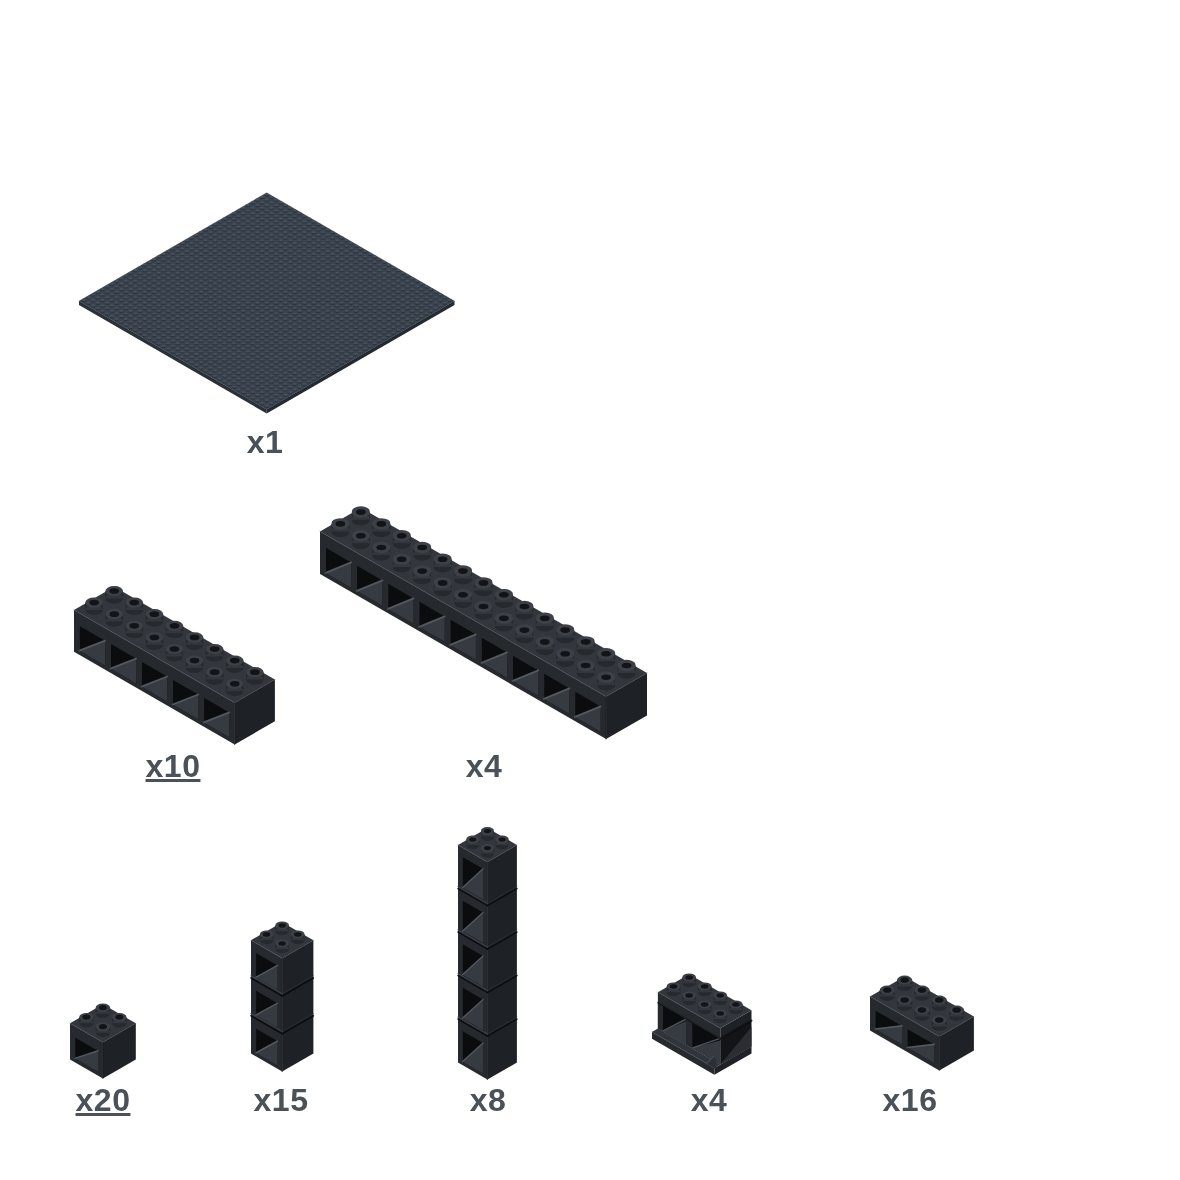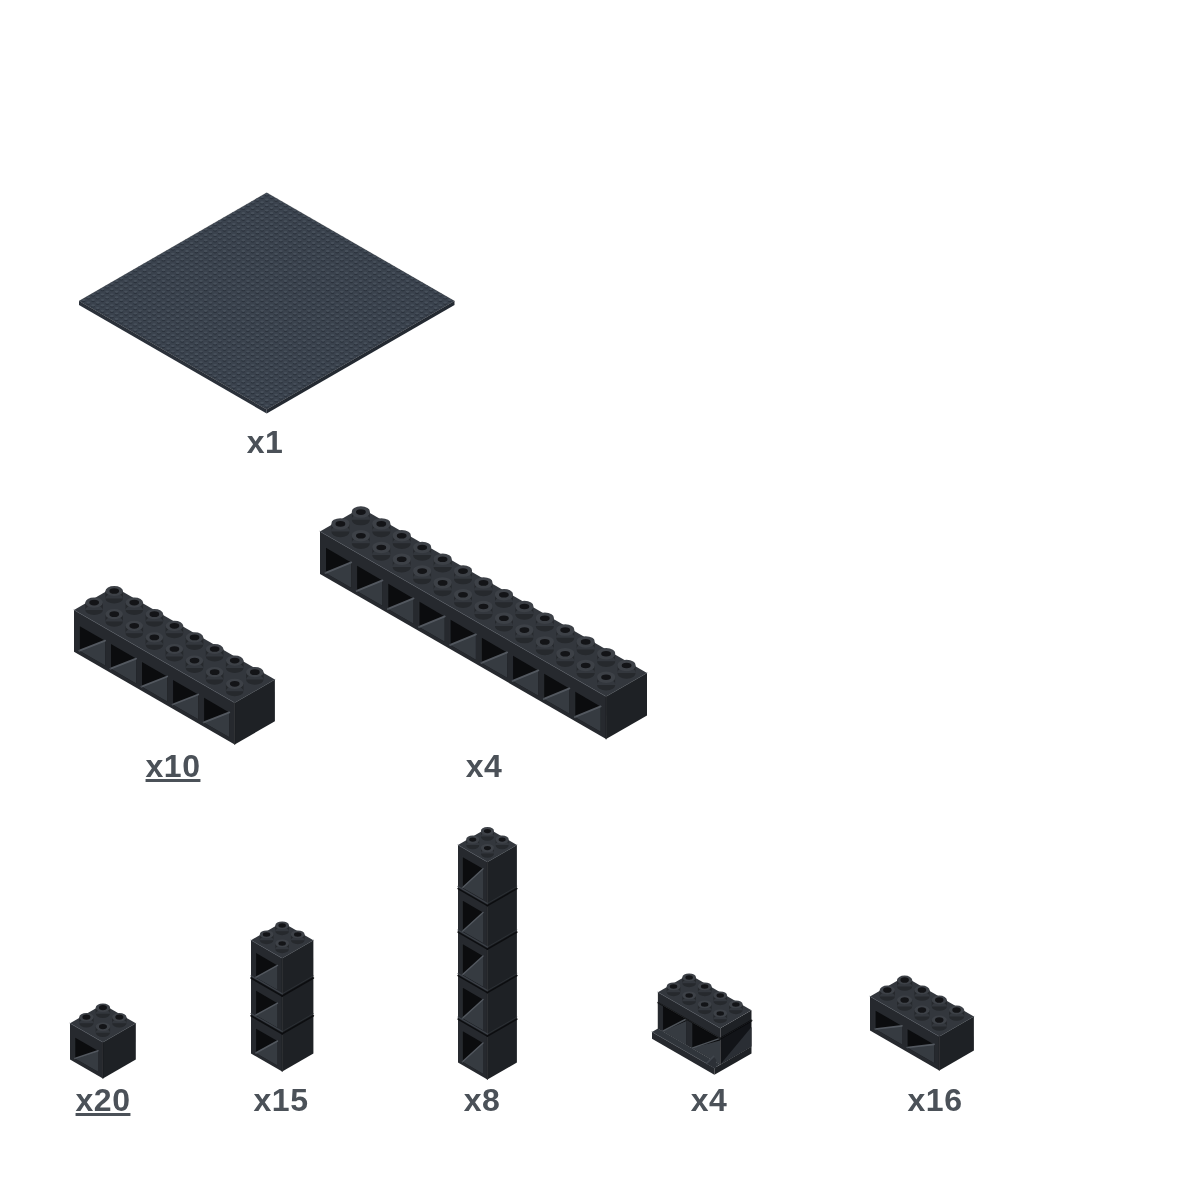--- a/index.html
+++ b/index.html
@@ -222,21 +222,21 @@
           <line x1="8.4" y1="67.7" x2="8.4" y2="36.9" stroke="#33373d" stroke-width="1" stroke-opacity="0.5" stroke-linecap="round"></line>
           <line x1="4.0" y1="68.6" x2="33.4" y2="85.6" stroke="#0a0b0d" stroke-width="1.53" stroke-opacity="0.9" stroke-linecap="round"></line>
           <line x1="4.0" y1="66.5" x2="33.4" y2="83.5" stroke="#41464d" stroke-width="1.2" stroke-opacity="0.8" stroke-linecap="round"></line>
           <line x1="62.9" y1="68.6" x2="33.4" y2="85.6" stroke="#0a0b0d" stroke-width="1.53" stroke-opacity="0.9" stroke-linecap="round"></line>
           <line x1="62.9" y1="66.5" x2="33.4" y2="83.5" stroke="#33383e" stroke-width="1" stroke-opacity="0.6" stroke-linecap="round"></line>
           <path d="M27.0,16.5 a6.5,3.7 0 1 0 12.9,0 a6.5,3.7 0 1 0 -12.9,0 Z M27.0,11.1 h12.9 v5.4 h-12.9 Z M12.3,25.0 a6.5,3.7 0 1 0 12.9,0 a6.5,3.7 0 1 0 -12.9,0 Z M12.3,19.6 h12.9 v5.4 h-12.9 Z M41.7,25.0 a6.5,3.7 0 1 0 12.9,0 a6.5,3.7 0 1 0 -12.9,0 Z M41.7,19.6 h12.9 v5.4 h-12.9 Z M27.0,33.5 a6.5,3.7 0 1 0 12.9,0 a6.5,3.7 0 1 0 -12.9,0 Z M27.0,28.1 h12.9 v5.4 h-12.9 Z " fill="#26292d"></path>
           <path d="M27.0,11.1 a6.5,3.7 0 1 0 12.9,0 a6.5,3.7 0 1 0 -12.9,0 Z M12.3,19.6 a6.5,3.7 0 1 0 12.9,0 a6.5,3.7 0 1 0 -12.9,0 Z M41.7,19.6 a6.5,3.7 0 1 0 12.9,0 a6.5,3.7 0 1 0 -12.9,0 Z M27.0,28.1 a6.5,3.7 0 1 0 12.9,0 a6.5,3.7 0 1 0 -12.9,0 Z " fill="#3d4147"></path>
           <path d="M29.9,11.1 a3.5,2.0 0 1 0 7.1,0 a3.5,2.0 0 1 0 -7.1,0 Z M15.2,19.6 a3.5,2.0 0 1 0 7.1,0 a3.5,2.0 0 1 0 -7.1,0 Z M44.6,19.6 a3.5,2.0 0 1 0 7.1,0 a3.5,2.0 0 1 0 -7.1,0 Z M29.9,28.1 a3.5,2.0 0 1 0 7.1,0 a3.5,2.0 0 1 0 -7.1,0 Z " fill="#131417"></path>
         </svg>
       </div>
-    <figcaption class="count" style="left:28px;top:262px;">x8</figcaption>
+    <figcaption class="count" style="left:34px;top:262px;">x8</figcaption>
   </figure>
 
   <figure class="part" style="left:648px;top:966px;">
     <div class="art">
         <svg width="116" height="114" viewBox="0 0 116 114" xmlns="http://www.w3.org/2000/svg">
           <polygon points="103.5,44.2 72.3,62.2 72.3,72.6 103.5,54.6" fill="#1e2125"></polygon>
           <polygon points="103.5,54.6 72.3,72.6 72.3,98.5 103.5,80.5" fill="#121418"></polygon>
           <polygon points="103.5,80.5 103.5,60.9 72.3,98.5" fill="#2a2e34"></polygon>
           <polygon points="103.5,80.5 66.4,101.9 66.4,108.8 103.5,87.4" fill="#1e2125"></polygon>
           <line x1="103.5" y1="54.6" x2="72.3" y2="72.6" stroke="#08090b" stroke-width="2" stroke-opacity="0.8" stroke-linecap="round"></line>
@@ -281,16 +281,16 @@
           <line x1="9.2" y1="61.0" x2="9.2" y2="42.4" stroke="#33373d" stroke-width="1" stroke-opacity="0.5" stroke-linecap="round"></line>
           <polygon points="41.2,60.9 68.1,76.4 68.1,95.0 41.2,79.5" fill="#0b0c0e"></polygon>
           <polygon points="41.2,79.5 68.1,76.4 68.1,95.0" fill="#363b41"></polygon>
           <line x1="41.2" y1="79.5" x2="68.1" y2="76.4" stroke="#565c63" stroke-width="1.6" stroke-opacity="0.95" stroke-linecap="round"></line>
           <line x1="41.2" y1="79.5" x2="41.2" y2="60.9" stroke="#33373d" stroke-width="1" stroke-opacity="0.5" stroke-linecap="round"></line>
           <path d="M31.0,18.4 a7.6,4.4 0 1 0 15.2,0 a7.6,4.4 0 1 0 -15.2,0 Z M31.0,12.0 h15.2 v6.4 h-15.2 Z M13.7,28.4 a7.6,4.4 0 1 0 15.2,0 a7.6,4.4 0 1 0 -15.2,0 Z M13.7,22.0 h15.2 v6.4 h-15.2 Z M48.4,28.4 a7.6,4.4 0 1 0 15.2,0 a7.6,4.4 0 1 0 -15.2,0 Z M48.4,22.0 h15.2 v6.4 h-15.2 Z M31.0,38.4 a7.6,4.4 0 1 0 15.2,0 a7.6,4.4 0 1 0 -15.2,0 Z M31.0,32.0 h15.2 v6.4 h-15.2 Z M65.7,38.4 a7.6,4.4 0 1 0 15.2,0 a7.6,4.4 0 1 0 -15.2,0 Z M65.7,32.0 h15.2 v6.4 h-15.2 Z M48.4,48.4 a7.6,4.4 0 1 0 15.2,0 a7.6,4.4 0 1 0 -15.2,0 Z M48.4,42.0 h15.2 v6.4 h-15.2 Z M83.0,48.4 a7.6,4.4 0 1 0 15.2,0 a7.6,4.4 0 1 0 -15.2,0 Z M83.0,42.0 h15.2 v6.4 h-15.2 Z M65.7,58.4 a7.6,4.4 0 1 0 15.2,0 a7.6,4.4 0 1 0 -15.2,0 Z M65.7,52.0 h15.2 v6.4 h-15.2 Z " fill="#26292d"></path>
           <path d="M31.0,12.0 a7.6,4.4 0 1 0 15.2,0 a7.6,4.4 0 1 0 -15.2,0 Z M13.7,22.0 a7.6,4.4 0 1 0 15.2,0 a7.6,4.4 0 1 0 -15.2,0 Z M48.4,22.0 a7.6,4.4 0 1 0 15.2,0 a7.6,4.4 0 1 0 -15.2,0 Z M31.0,32.0 a7.6,4.4 0 1 0 15.2,0 a7.6,4.4 0 1 0 -15.2,0 Z M65.7,32.0 a7.6,4.4 0 1 0 15.2,0 a7.6,4.4 0 1 0 -15.2,0 Z M48.4,42.0 a7.6,4.4 0 1 0 15.2,0 a7.6,4.4 0 1 0 -15.2,0 Z M83.0,42.0 a7.6,4.4 0 1 0 15.2,0 a7.6,4.4 0 1 0 -15.2,0 Z M65.7,52.0 a7.6,4.4 0 1 0 15.2,0 a7.6,4.4 0 1 0 -15.2,0 Z " fill="#3d4147"></path>
           <path d="M34.5,12.0 a4.2,2.4 0 1 0 8.3,0 a4.2,2.4 0 1 0 -8.3,0 Z M17.2,22.0 a4.2,2.4 0 1 0 8.3,0 a4.2,2.4 0 1 0 -8.3,0 Z M51.8,22.0 a4.2,2.4 0 1 0 8.3,0 a4.2,2.4 0 1 0 -8.3,0 Z M34.5,32.0 a4.2,2.4 0 1 0 8.3,0 a4.2,2.4 0 1 0 -8.3,0 Z M69.1,32.0 a4.2,2.4 0 1 0 8.3,0 a4.2,2.4 0 1 0 -8.3,0 Z M51.8,42.0 a4.2,2.4 0 1 0 8.3,0 a4.2,2.4 0 1 0 -8.3,0 Z M86.4,42.0 a4.2,2.4 0 1 0 8.3,0 a4.2,2.4 0 1 0 -8.3,0 Z M69.1,52.0 a4.2,2.4 0 1 0 8.3,0 a4.2,2.4 0 1 0 -8.3,0 Z " fill="#131417"></path>
         </svg>
       </div>
-    <figcaption class="count" style="left:69px;top:114px;">x16</figcaption>
+    <figcaption class="count" style="left:44px;top:114px;">x16</figcaption>
   </figure>
 
 </div>
 
 </body></html>

